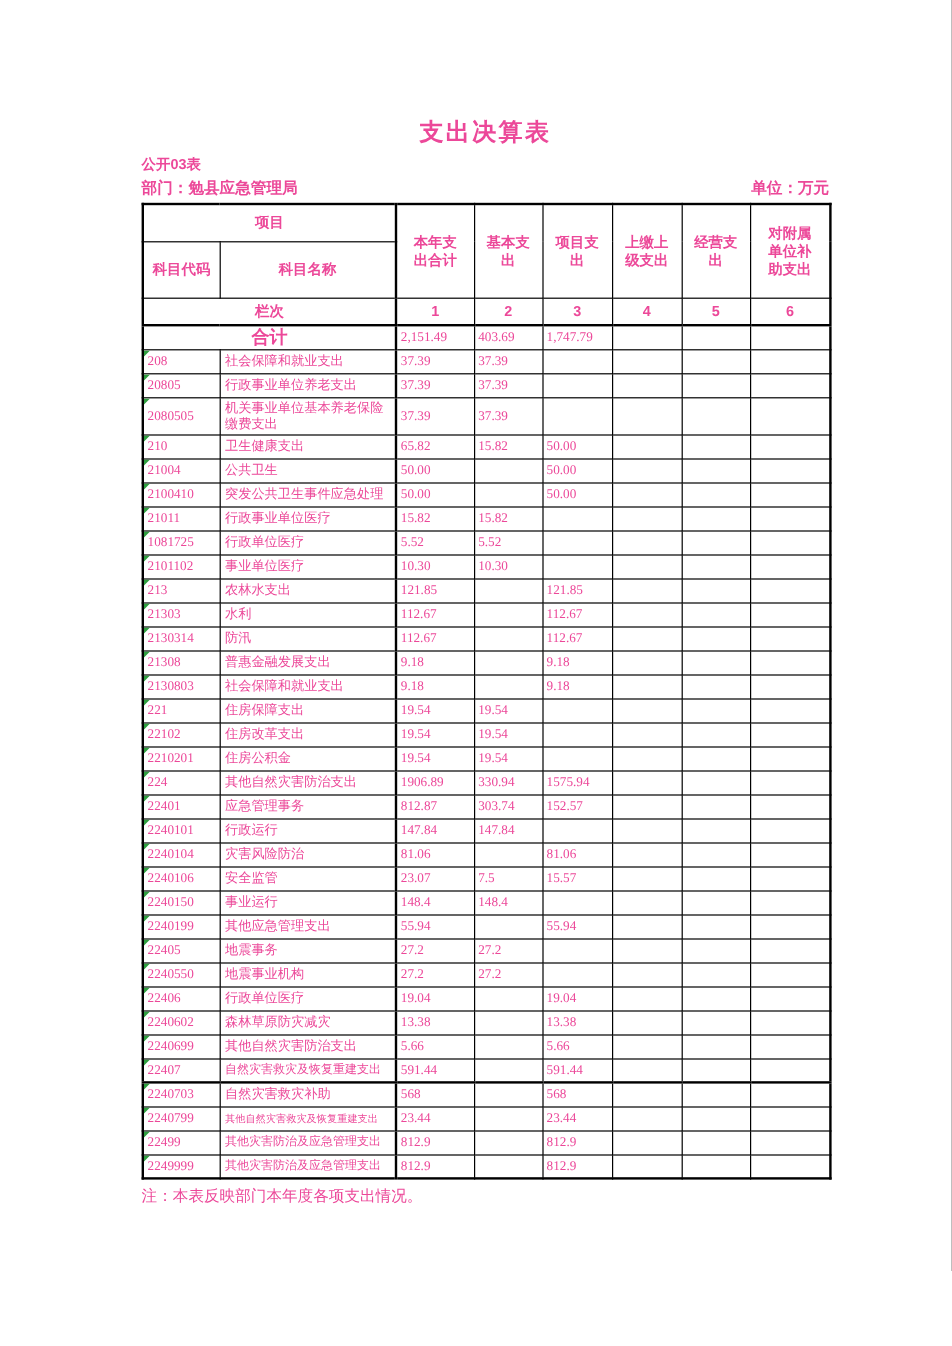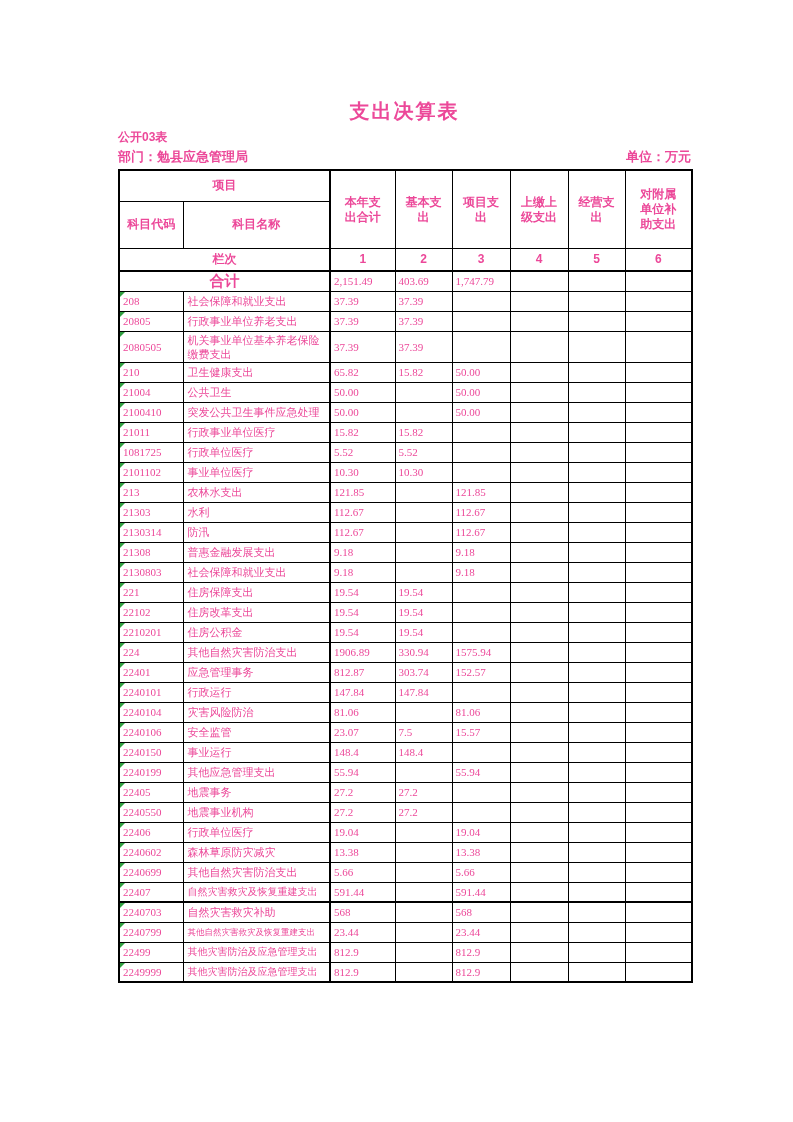--- a/index.html
+++ b/index.html
@@ -494,14 +494,15 @@
     <td class="val thickL">812.9</td>
     <td class="val"></td>
     <td class="val">812.9</td>
     <td class="val"></td>
     <td class="val"></td>
     <td class="val"></td>
   </tr>
 </tbody>
     </table>
 
+    <div class="note">注：本表反映部门本年度各项支出情况。</div>
   </div>
 </div>
 
 </body></html>

